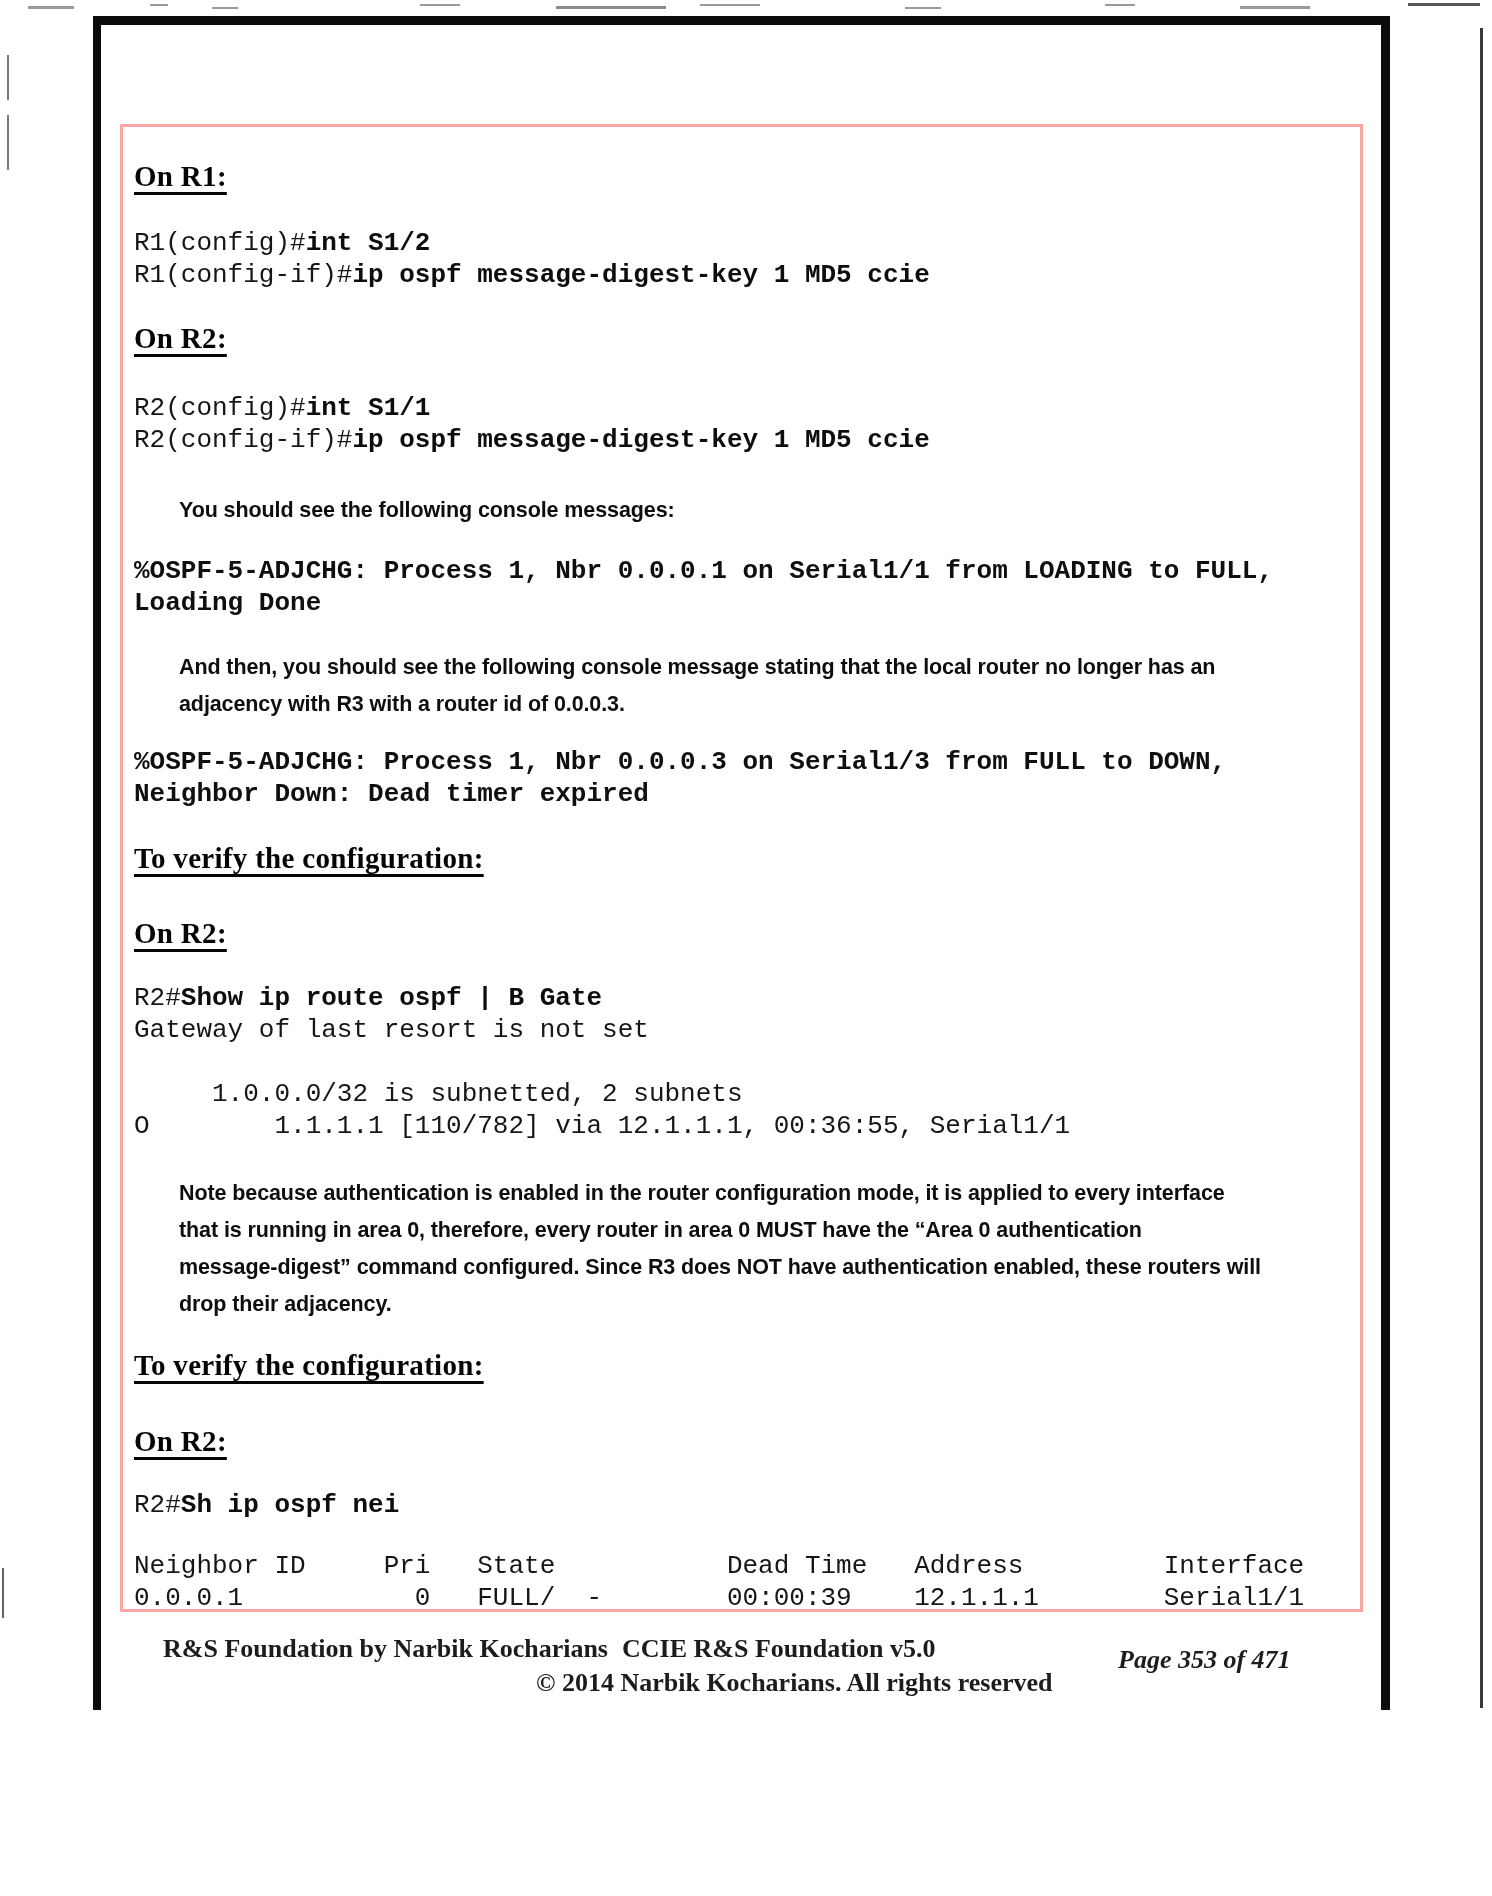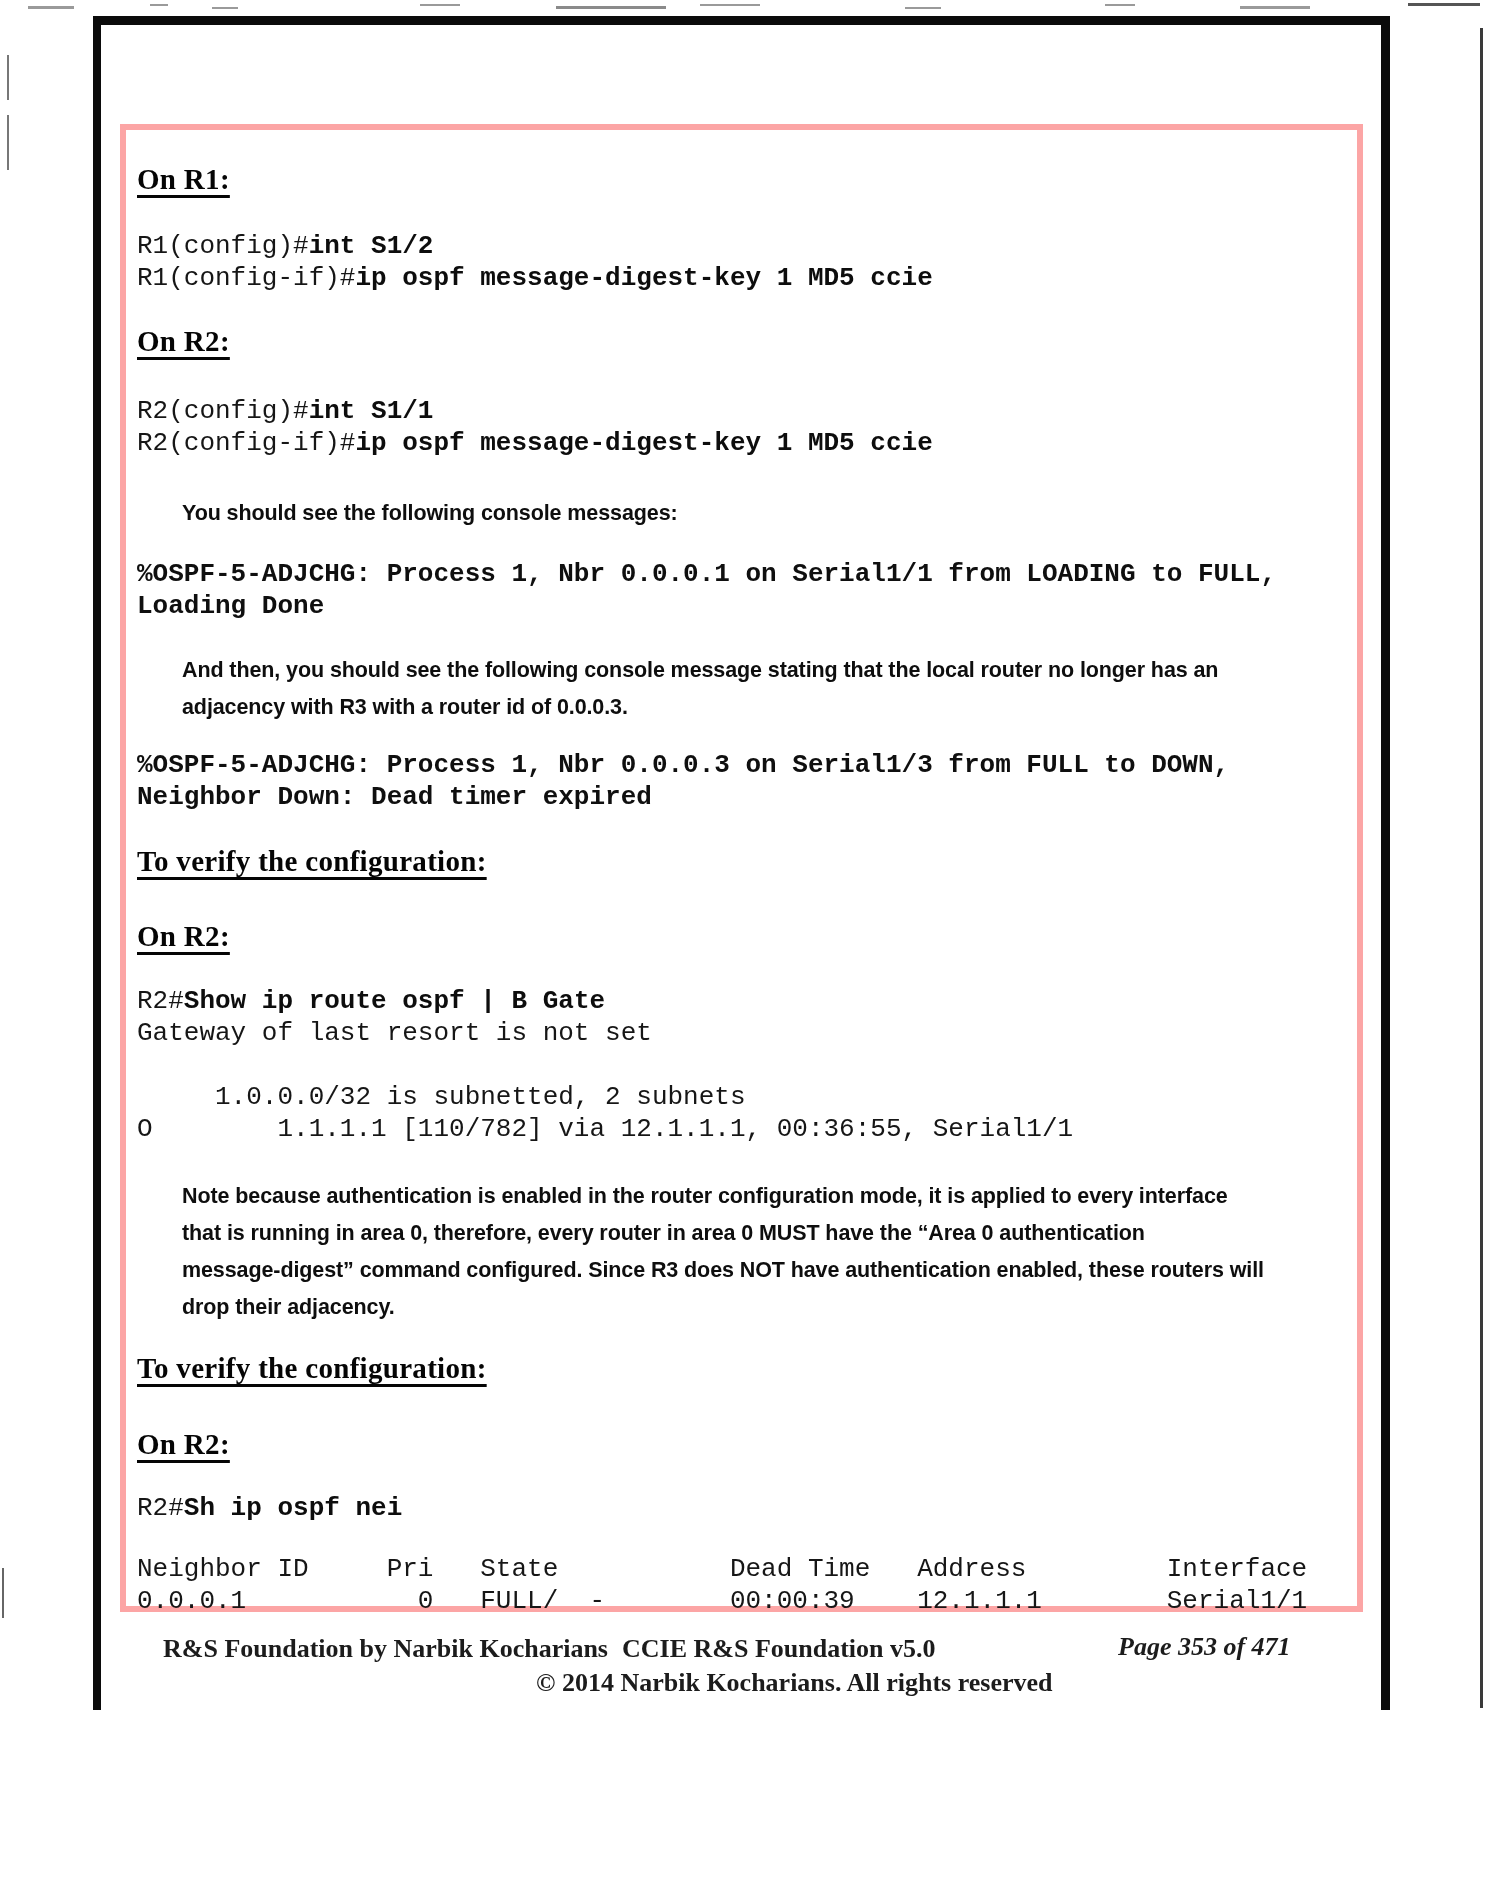--- a/index.html
+++ b/index.html
@@ -12,21 +12,21 @@
   
   .dash { position:absolute; background:#9a9a9a; }
   
   .outer-frame {
     position:absolute; left:93px; top:16px; width:1297px; height:1694px;
     border-top:9px solid #0b0b0b; border-left:8px solid #0b0b0b; border-right:9px solid #0b0b0b;
   }
   
   .content-box {
     position:absolute; left:120px; top:124px; width:1243px; height:1488px;
-    border:6px solid #fca5a5; background:#fff;
+    border:3px solid #fca5a5; background:#fff;
   }
   .blk { position:absolute; left:11px; }
   .head {
     font-family:"Liberation Serif", serif; font-weight:700; font-size:29px; color:#050505;
     text-decoration:underline; text-decoration-thickness:3px; text-underline-offset:6px;
     letter-spacing:0.3px;
   }
   .code { font-family:"Liberation Mono","DejaVu Sans Mono",monospace; font-size:26px; color:#161616; }
   .code-line { white-space:pre; height:32px; line-height:32px; }
   .code .cmd { font-weight:700; color:#0d0d0d; }
@@ -35,21 +35,21 @@
   .para {
     font-family:"Liberation Sans", sans-serif; font-weight:700; font-size:21.5px;
     color:#0e0e0e; letter-spacing:-0.1px;margin-left:45px;
   }
   .para-line { white-space:pre; height:37px; line-height:37px; }
   
   .ftr {
     position:absolute; font-family:"Liberation Serif", serif; font-weight:700;
     font-size:26px; color:#1c1c1c; white-space:nowrap;
   }
-  .ftr.italic { font-style:italic; }
+  .ftr.italic { font-style:italic;margin-top:13px; }
 </style>
 </head>
 <body>
 
 <div class="page">
 
   <div class="dash" style="left:28px;top:6px;width:46px;height:3px;"></div>
   <div class="dash" style="left:150px;top:4px;width:18px;height:2px;"></div>
   <div class="dash" style="left:212px;top:7px;width:26px;height:2px;"></div>
   <div class="dash" style="left:420px;top:4px;width:40px;height:2px;"></div>

